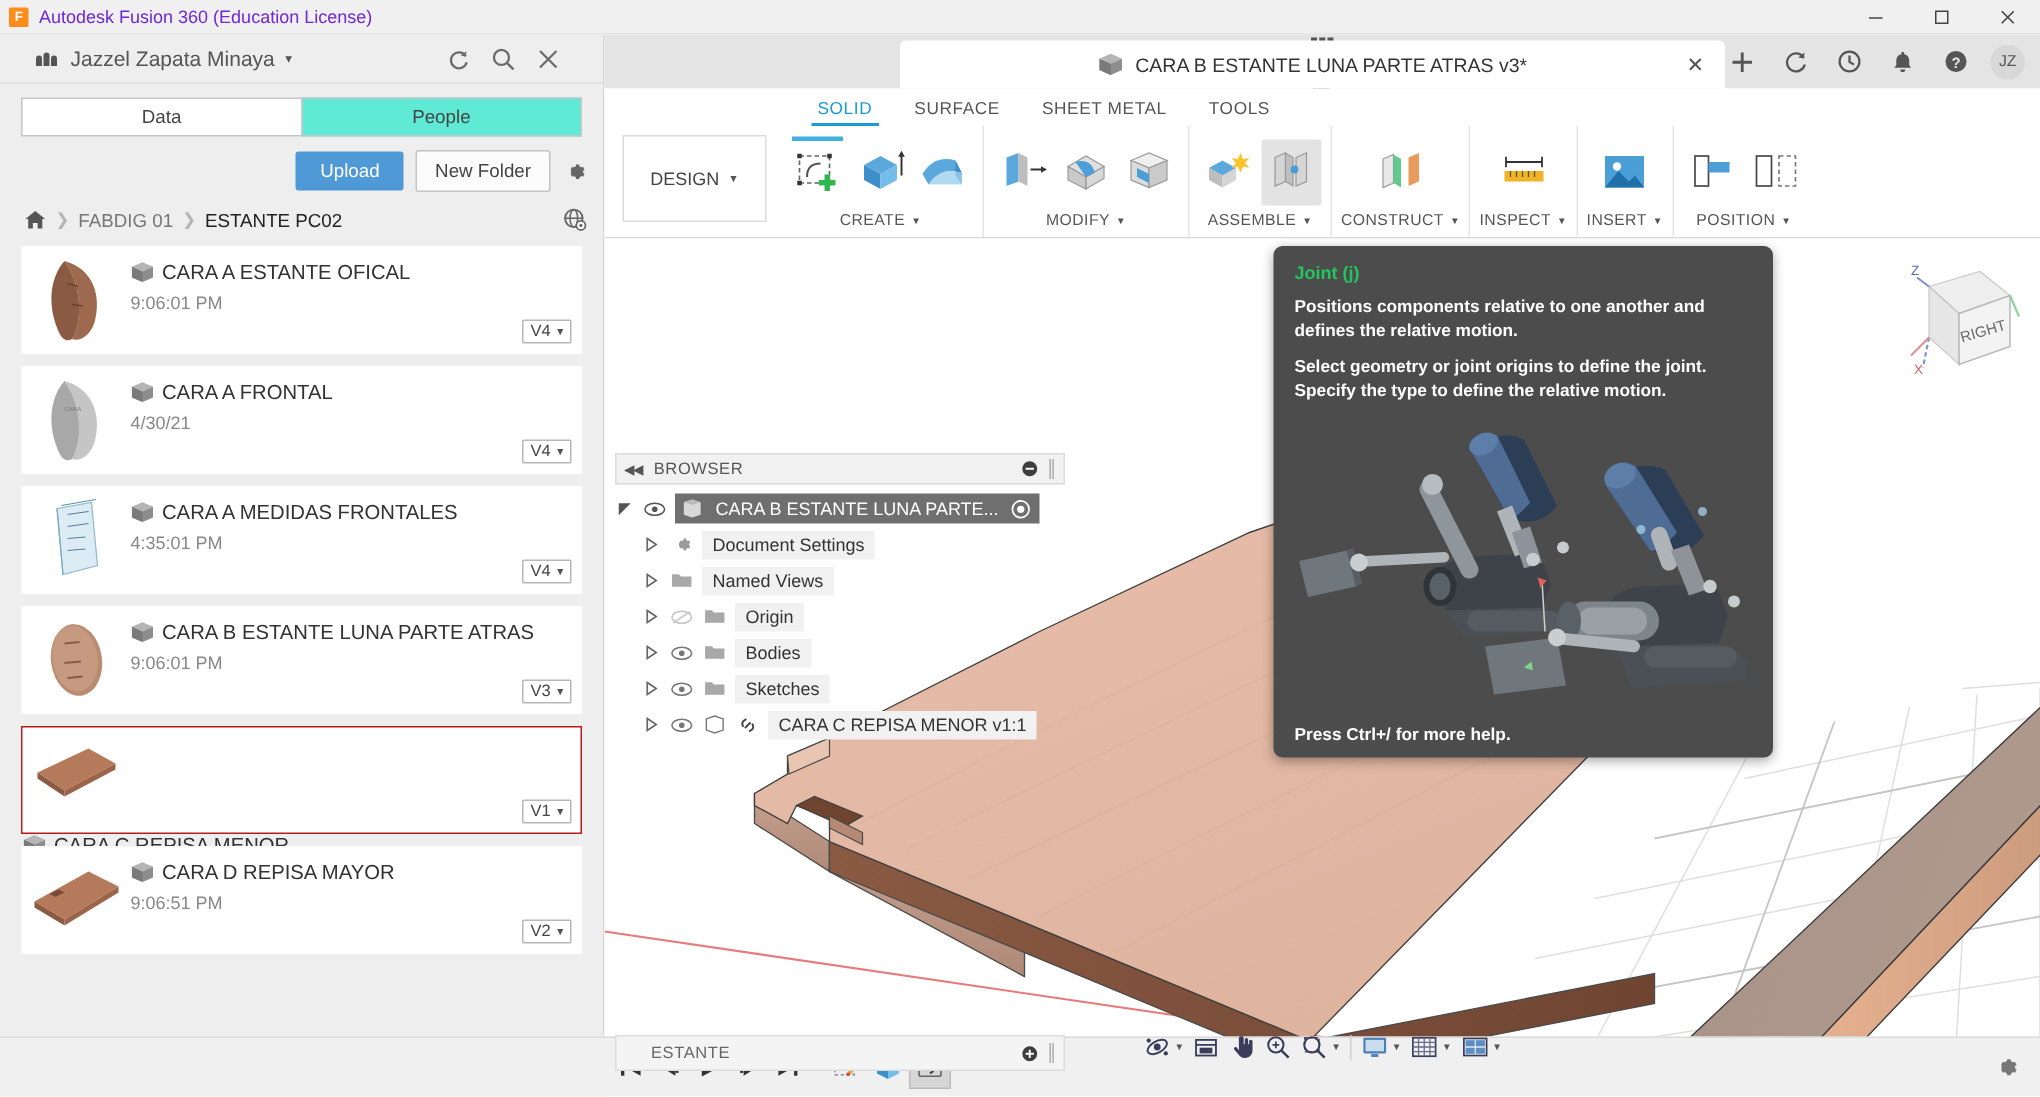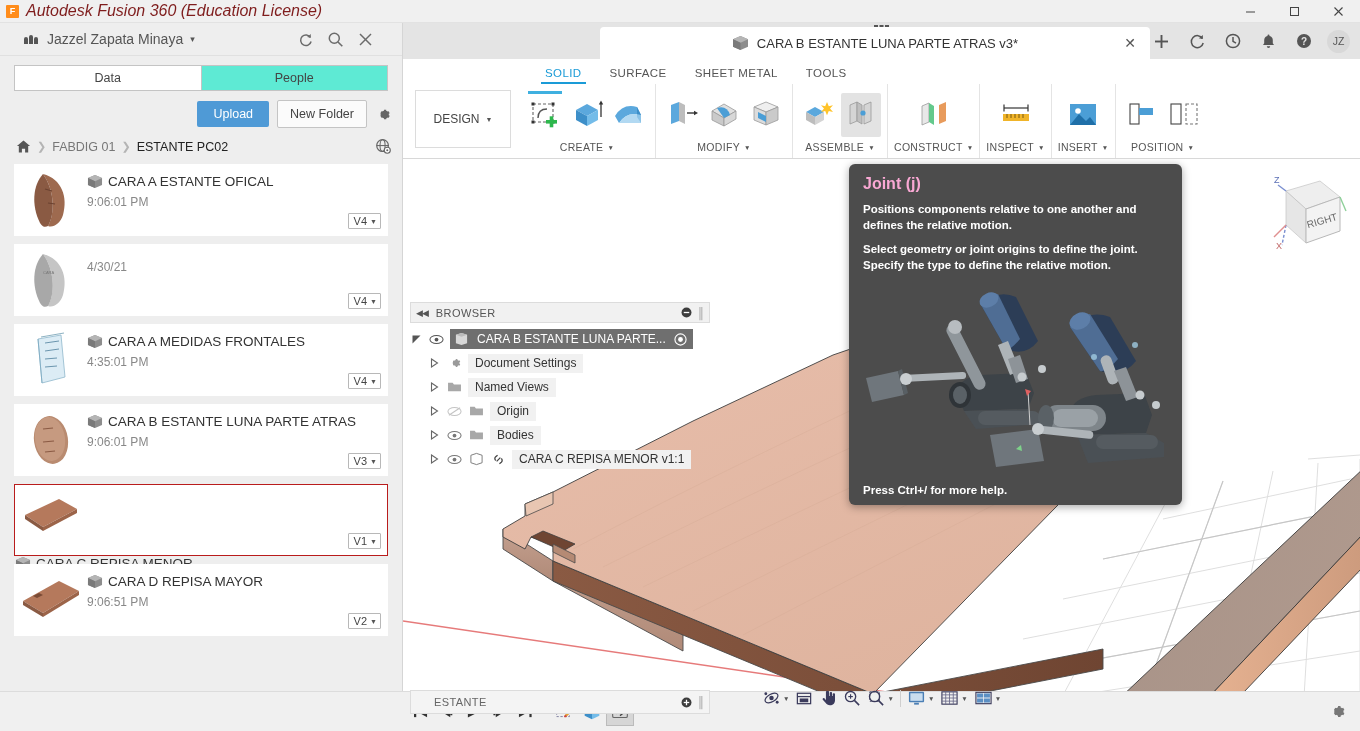--- a/index.html
+++ b/index.html
@@ -16,21 +16,21 @@
     position: absolute; top: 0; left: 0; width: 1360px; height: 23px;
     background: #f0f0f0; display: flex; align-items: center;
     border-bottom: 1px solid #e2e2e2;
   }
   .fusion-logo {
     width: 13px; height: 13px; margin-left: 6px; margin-right: 7px;
     background: #ff8c1a; color: #fff; font-size: 9px; font-weight: bold;
     display: flex; align-items: center; justify-content: center;
     border-radius: 1px; line-height: 1;
   }
-  .title-text { font-size: 16px; color: #7f1d1d; font-style: italic; }
+  .title-text { font-size: 12px; color: #6d28d9; }
   .win-btns { position: absolute; right: 0; top: 0; height: 23px; display: flex; }
   .win-btn {
     width: 44px; height: 23px; display: flex; align-items: center;
     justify-content: center; font-size: 12px; color: #444;
   }
 
   
   .datapanel {
     position: absolute; top: 23px; left: 0; width: 403px; height: 708px;
     background: #eeeeee; border-right: 1px solid #d5d5d5;
@@ -227,21 +227,21 @@
   
   .viewcube { position: absolute; top: 8px; right: 8px; width: 92px; height: 95px; z-index: 18; }
 
   
   .tooltip {
     position: absolute; top: 141px; left: 849px; width: 333px; height: 341px;
     background: #4c4c4c; border-radius: 6px; z-index: 40; overflow: hidden;
     box-shadow: 0 2px 8px rgba(0,0,0,0.35);
   }
   .tt-title {
-    color: #f9a8d4; font-size: 16px; font-weight: bold; padding: 11px 14px 0 14px;
+    color: #22c55e; font-size: 12px; font-weight: bold; padding: 11px 14px 0 14px;
   }
   .tt-p {
     color: #fff; font-size: 11.5px; font-weight: bold; padding: 9px 14px 0 14px;
     line-height: 1.35;
   }
   .tt-img { margin: 10px 0 0 0; display: flex; justify-content: center; }
   .tt-foot {
     position: absolute; bottom: 9px; left: 14px; color: #fff;
     font-size: 11.5px; font-weight: bold;
   }
@@ -413,20 +413,30 @@
 
       <div class="fileitem">
         <div class="fi-thumb">
           <svg width="60" height="62" viewBox="0 0 60 62">
             <path d="M22 5 C41 10 47 28 42 46 C39 55 32 59 27 57 C34 45 34 22 22 5Z" fill="#c5c5c5"></path>
             <path d="M22 5 C12 16 10 36 19 54 C22 59 25 58 27 57 C34 45 34 22 22 5Z" fill="#a8a8a8"></path>
             <text x="22" y="25" font-size="4" fill="#777" font-family="sans-serif">CARA</text>
           </svg>
         </div>
         <div class="fi-body">
+          <div class="fi-title">
+            <span class="fi-cube">
+              <svg width="16" height="15" viewBox="0 0 17 16">
+                  <path fill="#8d8d8d" d="M8.5 1L16 4.3v7.4L8.5 15 1 11.7V4.3z"></path>
+                  <path fill="#b5b5b5" d="M8.5 1L16 4.3 8.5 7.7 1 4.3z"></path>
+                  <path fill="#7a7a7a" d="M8.5 7.7V15L1 11.7V4.3z"></path>
+                </svg>
+            </span>
+            <span class="fi-name">CARA A FRONTAL</span>
+          </div>
           <div class="fi-date">4/30/21</div>
         </div>
         <div class="fi-ver">
           <span>V4</span>
           <span class="vcar">▼</span>
         </div>
       </div>
 
       <div class="fileitem">
         <div class="fi-thumb">
@@ -1043,20 +1053,40 @@
                 </svg>
             </span>
             <span class="eye">
               <svg width="15" height="12" viewBox="0 0 16 13">
                   <path fill="#a8a8a8" d="M1 2h5l1.4 1.7H15V11H1z"></path>
                 </svg>
             </span>
             <span class="br-lbl">Bodies</span>
           </div>
 
+          <div class="br-row">
+            <span class="br-indent"></span>
+            <span class="tri">
+              <svg width="9" height="10" viewBox="0 0 9 10">
+                  <path d="M1.5 1 L7.5 5 L1.5 9 Z" fill="none" stroke="#666" stroke-width="1.1"></path>
+                </svg>
+            </span>
+            <span class="eye">
+              <svg width="15" height="11" viewBox="0 0 16 11">
+                  <ellipse cx="8" cy="5.5" rx="7" ry="4.3" fill="none" stroke="#777" stroke-width="1.1"></ellipse>
+                  <circle cx="8" cy="5.5" r="2" fill="#777"></circle>
+                </svg>
+            </span>
+            <span class="eye">
+              <svg width="15" height="12" viewBox="0 0 16 13">
+                  <path fill="#a8a8a8" d="M1 2h5l1.4 1.7H15V11H1z"></path>
+                </svg>
+            </span>
+            <span class="br-lbl">Sketches</span>
+          </div>
 
           <div class="br-row">
             <span class="br-indent"></span>
             <span class="tri">
               <svg width="9" height="10" viewBox="0 0 9 10">
                   <path d="M1.5 1 L7.5 5 L1.5 9 Z" fill="none" stroke="#666" stroke-width="1.1"></path>
                 </svg>
             </span>
             <span class="eye">
               <svg width="15" height="11" viewBox="0 0 16 11">

